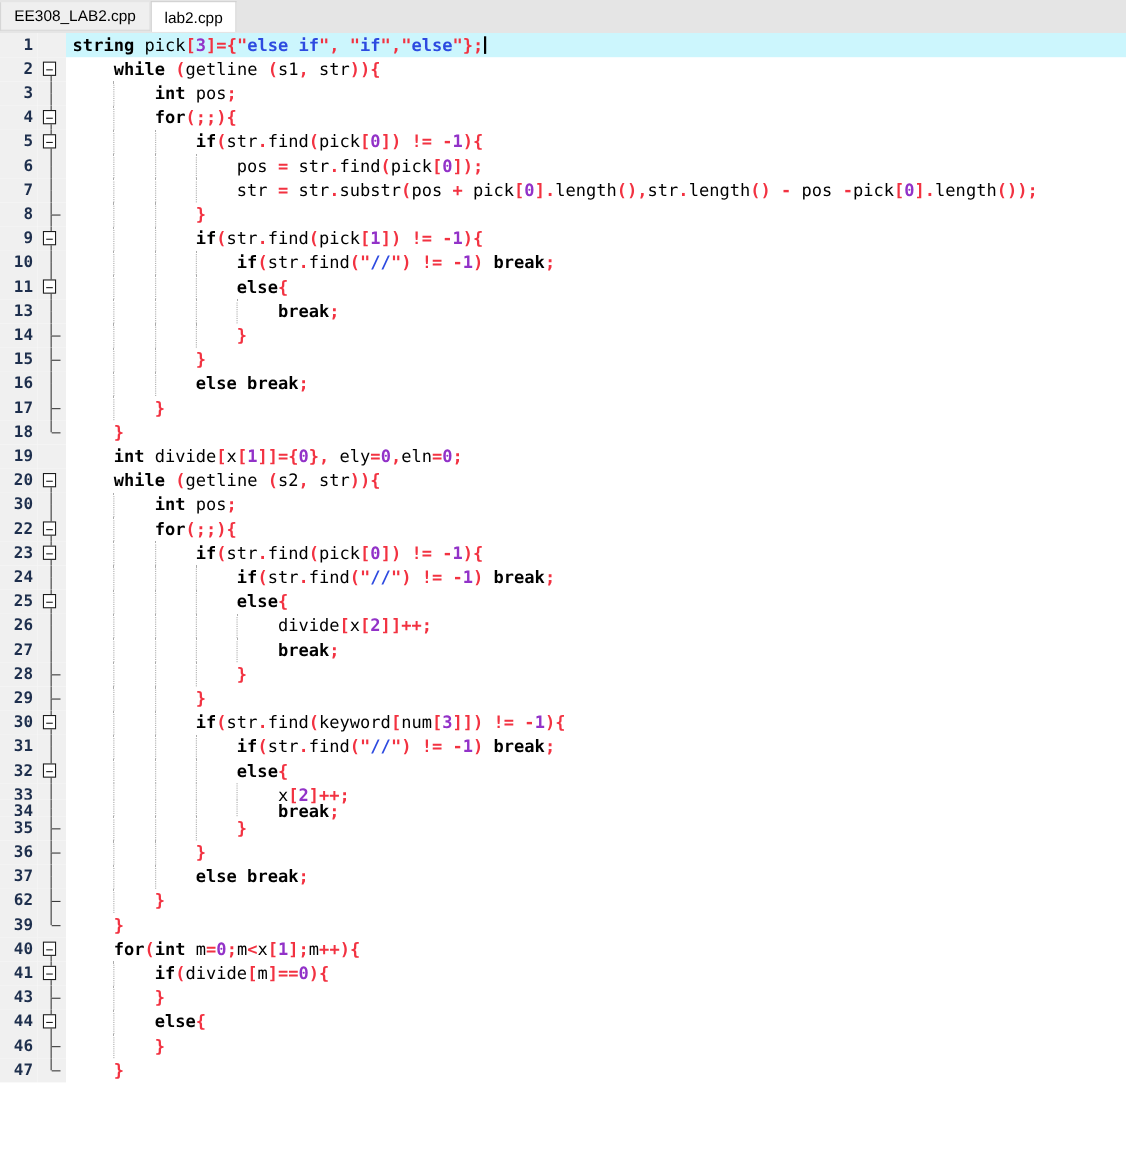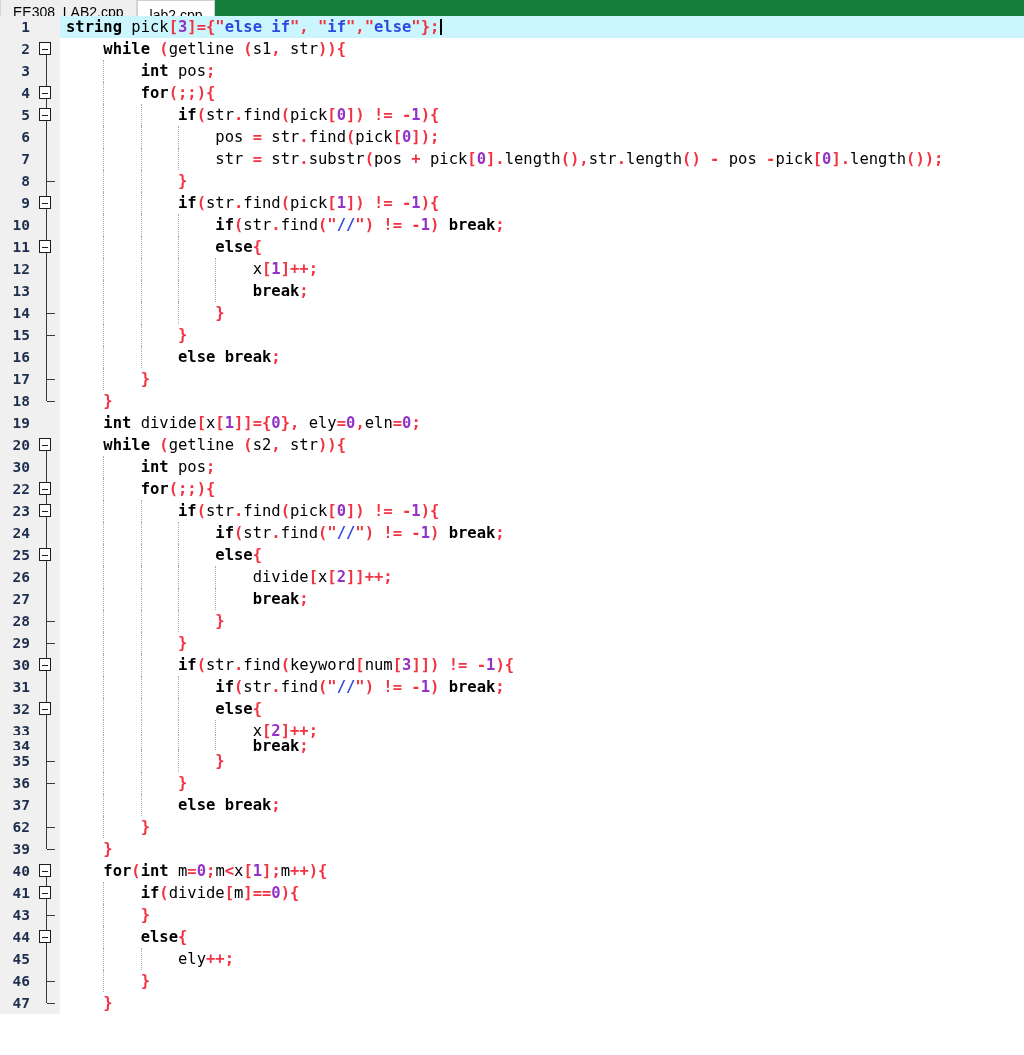--- a/index.html
+++ b/index.html
@@ -2,21 +2,21 @@
 <html><head>
 <meta charset="utf-8">
 <style>
   html,body{margin:0;padding:0;}
   body{
     width:1024px;height:1055px;overflow:hidden;background:#ffffff;
     font-family:"Liberation Sans", sans-serif;
   }
   
   .tabbar{
-    height:16px;display:flex;align-items:flex-start;background:#15803d;
+    height:30px;display:flex;align-items:center;background:#e5e5e5;
   }
   .tab{
     padding:4px 12px 5px 12px;font-size:14px;color:#000;cursor:default;
     white-space:nowrap;
   }
   .tab.inactive{
     background:#efefef;border:1px solid #d6d6d6;border-top:none;
     margin-bottom:1px;
   }
   .tab.active{
@@ -153,28 +153,20 @@
     <div class="line">
       <div class="num">11</div>
       <div class="fold">
         <div class="vt"></div>
         <div class="vb"></div>
         <div class="fbox"></div>
       </div>
       <pre class="code"><div class="guide" style="left: calc(4ch + 6px);"></div><div class="guide" style="left: calc(8ch + 6px);"></div><div class="guide" style="left: calc(12ch + 6px);"></div>                <span class="tk-k">else</span><span class="tk-p">{</span></pre>
     </div>
     <div class="line">
-      <div class="num">12</div>
-      <div class="fold">
-        <div class="vt"></div>
-        <div class="vb"></div>
-      </div>
-      <pre class="code"><div class="guide" style="left: calc(4ch + 6px);"></div><div class="guide" style="left: calc(8ch + 6px);"></div><div class="guide" style="left: calc(12ch + 6px);"></div><div class="guide" style="left: calc(16ch + 6px);"></div>                    <span class="tk-i">x</span><span class="tk-p">[</span><span class="tk-n">1</span><span class="tk-p">]++;</span></pre>
-    </div>
-    <div class="line">
       <div class="num">13</div>
       <div class="fold">
         <div class="vt"></div>
         <div class="vb"></div>
       </div>
       <pre class="code"><div class="guide" style="left: calc(4ch + 6px);"></div><div class="guide" style="left: calc(8ch + 6px);"></div><div class="guide" style="left: calc(12ch + 6px);"></div><div class="guide" style="left: calc(16ch + 6px);"></div>                    <span class="tk-k">break</span><span class="tk-p">;</span></pre>
     </div>
     <div class="line">
       <div class="num">14</div>
       <div class="fold">
@@ -422,28 +414,20 @@
     <div class="line">
       <div class="num">44</div>
       <div class="fold">
         <div class="vt"></div>
         <div class="vb"></div>
         <div class="fbox"></div>
       </div>
       <pre class="code"><div class="guide" style="left: calc(4ch + 6px);"></div>        <span class="tk-k">else</span><span class="tk-p">{</span></pre>
     </div>
     <div class="line">
-      <div class="num">45</div>
-      <div class="fold">
-        <div class="vt"></div>
-        <div class="vb"></div>
-      </div>
-      <pre class="code"><div class="guide" style="left: calc(4ch + 6px);"></div><div class="guide" style="left: calc(8ch + 6px);"></div>            <span class="tk-i">ely</span><span class="tk-p">++;</span></pre>
-    </div>
-    <div class="line">
       <div class="num">46</div>
       <div class="fold">
         <div class="vt"></div>
         <div class="vb"></div>
         <div class="hn"></div>
       </div>
       <pre class="code"><div class="guide" style="left: calc(4ch + 6px);"></div>        <span class="tk-p">}</span></pre>
     </div>
     <div class="line">
       <div class="num">47</div>

